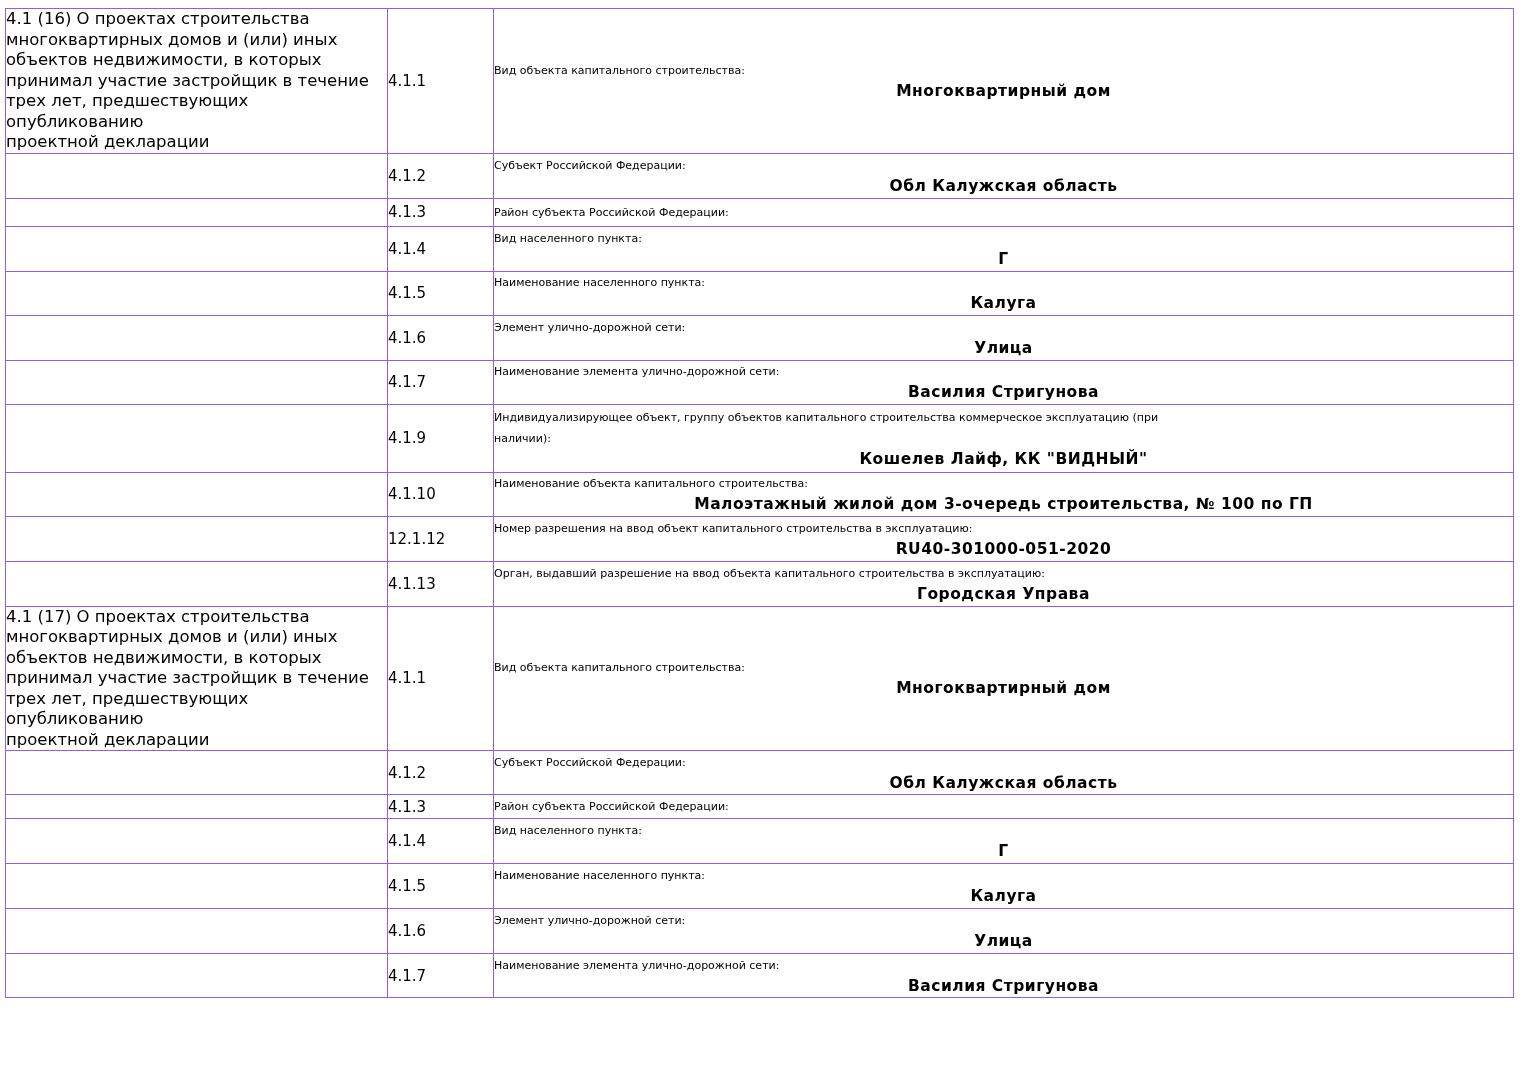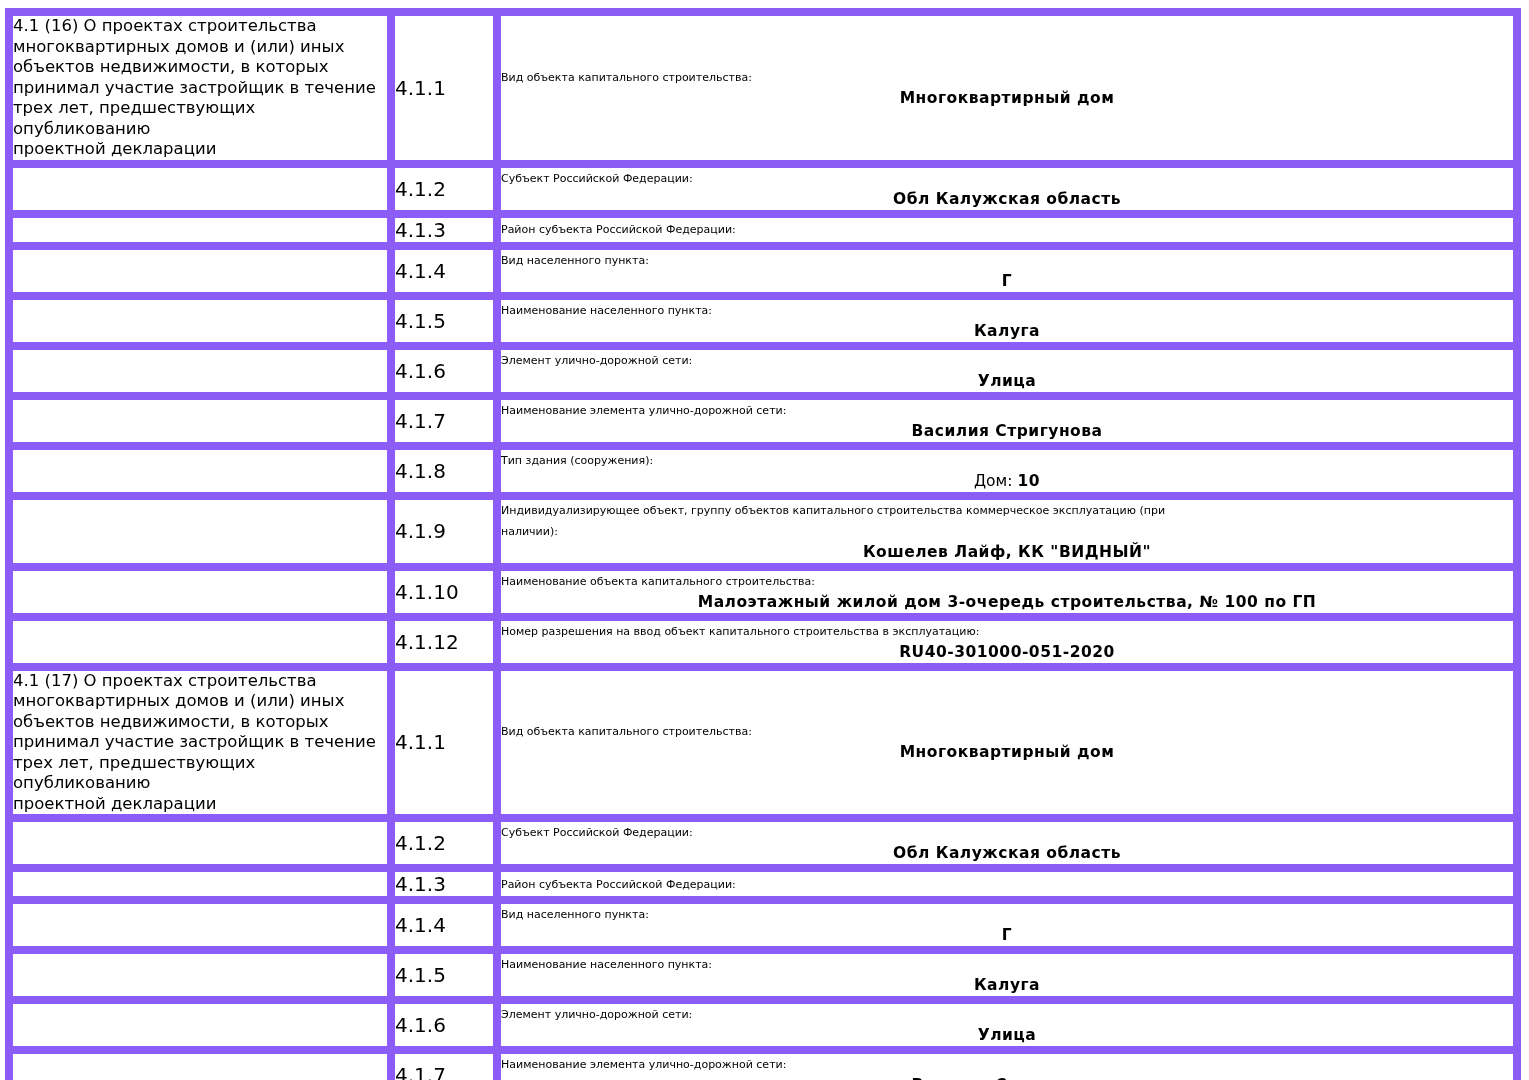--- a/index.html
+++ b/index.html
@@ -13,37 +13,37 @@
     position: relative;
     color: #000000;
   }
   table.decl {
     border-collapse: collapse;
     table-layout: fixed;
     width: 1508px;
     margin: 8px 0 0 5px;
   }
   table.decl td {
-    border: 8px solid #8b5cf6;
+    border: 1px solid #8b5cf6;
     overflow: hidden;
     padding: 0;
   }
   td.c1 {
     vertical-align: top;
     padding: 1px 4px 1px 3px;
     font-family: "DejaVu Sans", sans-serif;
     font-size: 16.5px;
     line-height: 20.5px;
     white-space: pre-line;
   }
   td.c2 {
     vertical-align: middle;
     padding: 0 2px 0 4px;
     font-family: "DejaVu Sans", sans-serif;
-    font-size: 20px;
+    font-size: 15px;
   }
   td.c3 {
     vertical-align: middle;
     padding: 1px 6px 1px 4px;
   }
   .label {
     font-family: "DejaVu Sans", sans-serif;
     font-size: 11px;
     line-height: 21px;
     white-space: pre-line;
@@ -129,51 +129,51 @@
     </td>
   </tr>
   <tr style="height:44px">
     <td class="c1"></td>
     <td class="c2">4.1.7</td>
     <td class="c3">
       <div class="label">Наименование элемента улично-дорожной сети:</div>
       <div class="value">Василия Стригунова</div>
     </td>
   </tr>
-  <tr style="height:45px">
-    <td class="c1"></td>
-    <td class="c2">4.1.8</td>
-    <td class="c3">
-      <div class="label">Тип здания (сооружения):</div>
-      <div class="value"><span class="vprefix">Дом: </span><span>10</span></div>
-    </td>
-  </tr>
   <tr style="height:68px">
     <td class="c1"></td>
     <td class="c2">4.1.9</td>
     <td class="c3">
       <div class="label">Индивидуализирующее объект, группу объектов капитального строительства коммерческое эксплуатацию (при
 наличии):</div>
       <div class="value">Кошелев Лайф, КК "ВИДНЫЙ"</div>
     </td>
   </tr>
   <tr style="height:44px">
     <td class="c1"></td>
     <td class="c2">4.1.10</td>
     <td class="c3">
       <div class="label">Наименование объекта капитального строительства:</div>
       <div class="value">Малоэтажный жилой дом 3-очередь строительства, № 100 по ГП</div>
     </td>
   </tr>
   <tr style="height:45px">
     <td class="c1"></td>
-    <td class="c2">4.1.12</td>
+    <td class="c2">12.1.12</td>
     <td class="c3">
       <div class="label">Номер разрешения на ввод объект капитального строительства в эксплуатацию:</div>
       <div class="value">RU40-301000-051-2020</div>
+    </td>
+  </tr>
+  <tr style="height:45px">
+    <td class="c1"></td>
+    <td class="c2">4.1.13</td>
+    <td class="c3">
+      <div class="label">Орган, выдавший разрешение на ввод объекта капитального строительства в эксплуатацию:</div>
+      <div class="value">Городская Управа</div>
     </td>
   </tr>
 
   <tr style="height:132px">
     <td class="c1">4.1 (17) О проектах строительства
 многоквартирных домов и (или) иных
 объектов недвижимости, в которых
 принимал участие застройщик в течение
 трех лет, предшествующих опубликованию
 проектной декларации</td>

